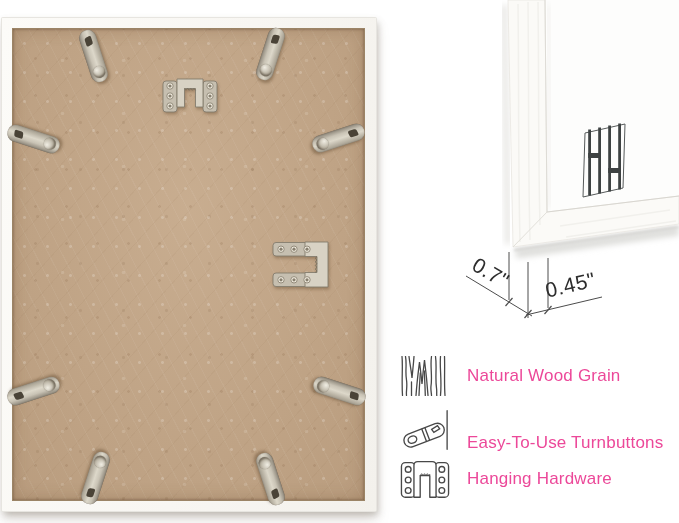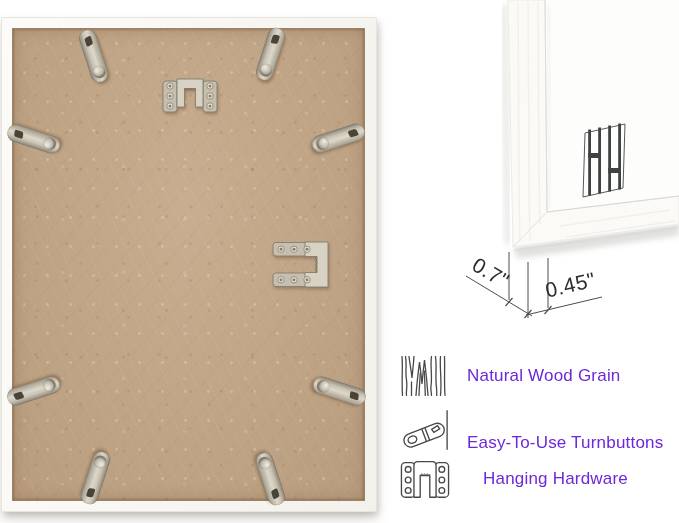--- a/index.html
+++ b/index.html
@@ -43,21 +43,21 @@
   .turnbutton::after{ 
     content:"";position:absolute;left:2.5px;bottom:4px;width:12px;height:12px;border-radius:50%;
     background:radial-gradient(circle at 35% 30%, #f0ede3, #b7b0a0 60%, #7d766a);
     box-shadow:0 0 1px #5f584c, inset 0 -2px 2px rgba(70,60,45,.5);
   }
   .hanger-svg{position:absolute;filter:drop-shadow(1px 2px 1.5px rgba(85,58,30,.35));}
   
   .corner-svg{position:absolute;left:430px;top:0;width:249px;height:345px;}
   .feature-row{position:absolute;left:400px;display:flex;align-items:center;height:46px;}
   .feature-icon{width:50px;display:flex;justify-content:flex-start;align-items:center;flex:0 0 50px;}
-  .feature-label{margin-left:17px;font-size:17px;color:#6d28d9;letter-spacing:.2px;white-space:nowrap;}
+  .feature-label{margin-left:17px;font-size:17px;color:#ec4899;letter-spacing:.2px;white-space:nowrap;}
   .dim-text{font-size:21px;fill:#2d2d2d;letter-spacing:.5px;}
 </style>
 </head>
 <body>
 
 <div class="scene">
 
   <div class="frame-back">
     <div class="backing"></div>
   </div>
@@ -197,21 +197,21 @@
           <line x1="25" y1="21.5" x2="25" y2="34.5"></line>
           <line x1="28.5" y1="21.5" x2="28.5" y2="34.5"></line>
           <ellipse cx="12" cy="28" rx="4.6" ry="3.6"></ellipse>
           <polygon points="34.5,25.2 41.5,23.8 42.5,27.6 35.5,29"></polygon>
         </g>
       </svg>
     </span>
     <span class="feature-label">Easy-To-Use Turnbuttons</span>
   </div>
 
-  <div class="feature-row" style="top:456px;gap:16px;">
+  <div class="feature-row" style="top:456px;">
     <span class="feature-icon">
       <svg width="52" height="46" viewBox="0 0 52 46" fill="none" stroke="#484848" stroke-width="1.4" stroke-linecap="round" stroke-linejoin="round">
         <rect x="1.5" y="6" width="14" height="36" rx="4"></rect>
         <rect x="36.5" y="6" width="14" height="36" rx="4"></rect>
         <circle cx="8.5" cy="13" r="3"></circle>
           <circle cx="8.5" cy="24" r="3"></circle>
           <circle cx="8.5" cy="35" r="3"></circle>
         <circle cx="43.5" cy="13" r="3"></circle>
           <circle cx="43.5" cy="24" r="3"></circle>
           <circle cx="43.5" cy="35" r="3"></circle>

